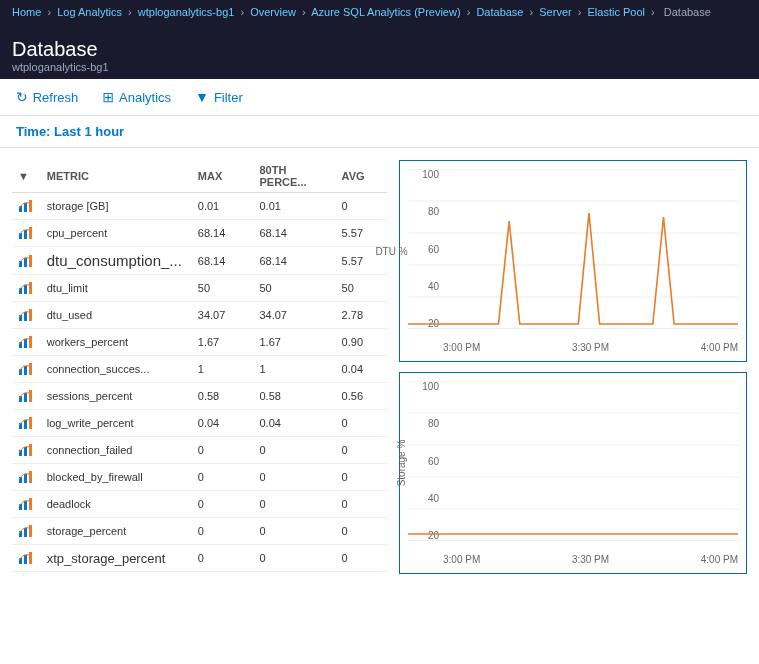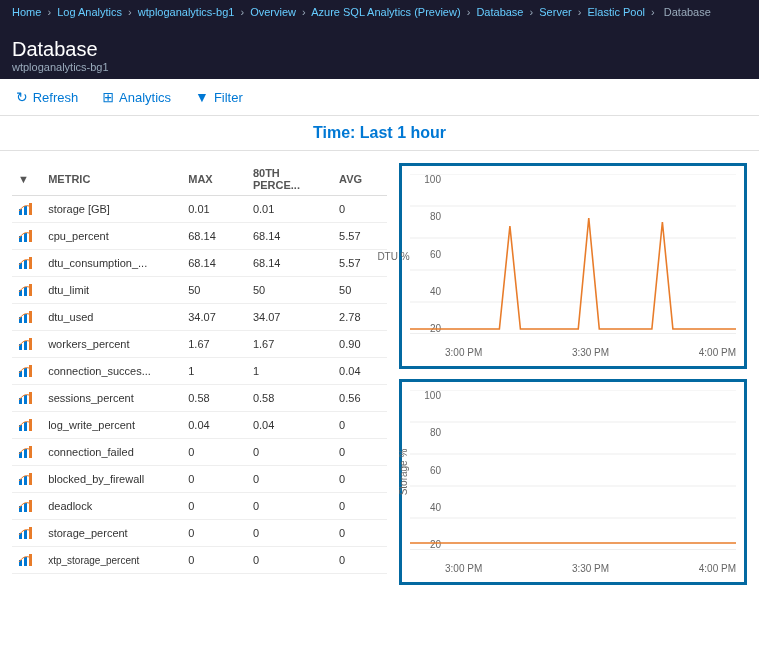--- a/index.html
+++ b/index.html
@@ -12,41 +12,41 @@
     .breadcrumb span { color: #9ab; margin: 0 3px; }
     .page-title { font-size: 20px; font-weight: 300; color: #fff; }
     .page-subtitle { font-size: 11px; color: #9ab; }
 
     
     .toolbar { display: flex; align-items: center; padding: 8px 12px; border-bottom: 1px solid #e0e0e0; gap: 16px; background: #fff; }
     .toolbar-btn { display: flex; align-items: center; gap: 5px; cursor: pointer; color: #0078d4; font-size: 13px; background: none; border: none; padding: 2px 4px; }
     .toolbar-icon { font-size: 14px; }
 
     
-    .time-bar { padding: 8px 16px; border-bottom: 1px solid #e0e0e0; font-size: 16px; text-align: center; }
+    .time-bar { padding: 8px 16px; border-bottom: 1px solid #e0e0e0; font-size: 13px; }
     .time-bar span { font-weight: 600; color: #0078d4; }
 
     
     .main-content { display: flex; padding: 12px; gap: 12px; }
 
     
     .table-section { flex: 0 0 375px; }
     .metrics-table { width: 100%; border-collapse: collapse; font-size: 11px; }
     .metrics-table th { text-align: left; padding: 4px 6px; font-weight: 600; color: #555; border-bottom: 1px solid #ddd; font-size: 11px; }
     .metrics-table td { padding: 5px 6px; border-bottom: 1px solid #eee; color: #333; }
     .col-metric { width: 130px; }
     .col-max { width: 60px; }
     .col-80th { width: 80px; }
     .col-avg { width: 50px; }
     .th-filter { width: 20px; }
 
     
     .charts-section { flex: 1; }
     .charts-title { font-size: 11px; font-weight: 600; color: #555; letter-spacing: 0.5px; margin-bottom: 8px; }
-    .chart-container { border: 3px solid #0369a1; margin-bottom: 10px; background: #fff; padding: 8px; position: relative; }
+    .chart-container { border: 1px solid #0369a1; margin-bottom: 10px; background: #fff; padding: 8px; position: relative; }
     .axis-line { stroke: #ddd; stroke-width: 1; }
     .grid-line { stroke: #eee; stroke-width: 1; }
     .chart-line { stroke: #e87c2a; stroke-width: 1.5; fill: none; }
     .x-axis-labels { display: flex; justify-content: space-between; margin-left: 35px; font-size: 10px; color: #666; margin-top: 10px; }
     .y-axis-ticks { position: absolute; left: 0; top: 0; width: 35px; height: 160px; display: flex; flex-direction: column; justify-content: space-between; align-items: flex-end; padding-right: 4px; font-size: 10px; color: #666; }
 
     .chart-wrapper { position: relative; }
   </style>
 </head>
 <body>
@@ -138,21 +138,21 @@
   </tr>
           <tr>
     <td>
       <svg width="16" height="16" viewBox="0 0 16 16" style="vertical-align:middle;">
         <rect x="1" y="8" width="3" height="6" fill="#0078d4"></rect>
         <rect x="6" y="5" width="3" height="9" fill="#0078d4"></rect>
         <rect x="11" y="2" width="3" height="12" fill="#e87c2a"></rect>
         <path d="M1 10 Q6 3 11 5" stroke="#e87c2a" stroke-width="1" fill="none"></path>
       </svg>
     </td>
-    <td style="font-size:11px;margin-top:16px;">dtu_consumption_...</td>
+    <td style="font-size:15px;margin-top:16px;">dtu_consumption_...</td>
     <td>68.14</td>
     <td>68.14</td>
     <td>5.57</td>
   </tr>
           <tr>
     <td>
       <svg width="16" height="16" viewBox="0 0 16 16" style="vertical-align:middle;">
         <rect x="1" y="8" width="3" height="6" fill="#0078d4"></rect>
         <rect x="6" y="5" width="3" height="9" fill="#0078d4"></rect>
         <rect x="11" y="2" width="3" height="12" fill="#e87c2a"></rect>
@@ -292,21 +292,21 @@
   </tr>
           <tr>
     <td>
       <svg width="16" height="16" viewBox="0 0 16 16" style="vertical-align:middle;">
         <rect x="1" y="8" width="3" height="6" fill="#0078d4"></rect>
         <rect x="6" y="5" width="3" height="9" fill="#0078d4"></rect>
         <rect x="11" y="2" width="3" height="12" fill="#e87c2a"></rect>
         <path d="M1 10 Q6 3 11 5" stroke="#e87c2a" stroke-width="1" fill="none"></path>
       </svg>
     </td>
-    <td style="font-size:10px;">xtp_storage_percent</td>
+    <td style="font-size:13px;">xtp_storage_percent</td>
     <td>0</td>
     <td>0</td>
     <td>0</td>
   </tr>
         </tbody>
     </table>
   </div>
 
   <div class="charts-section">
 

